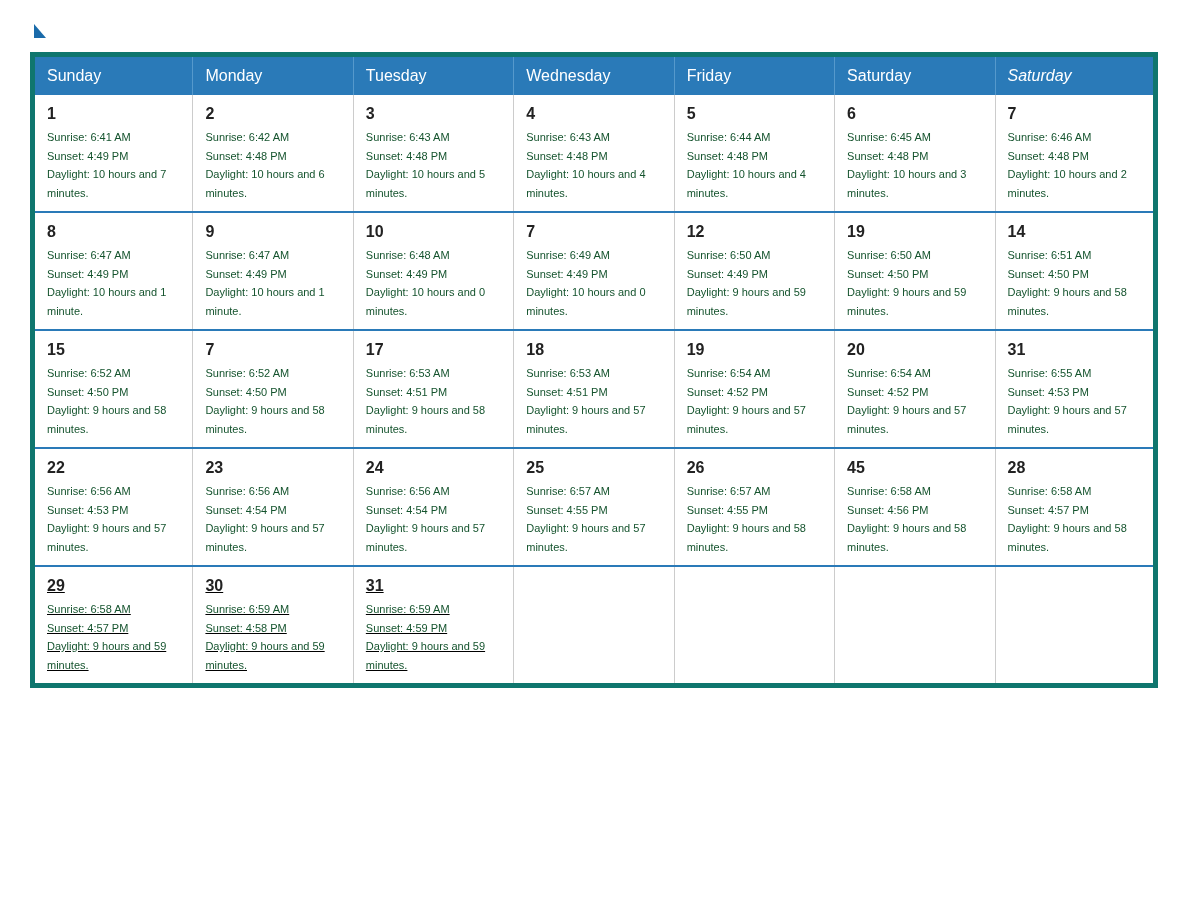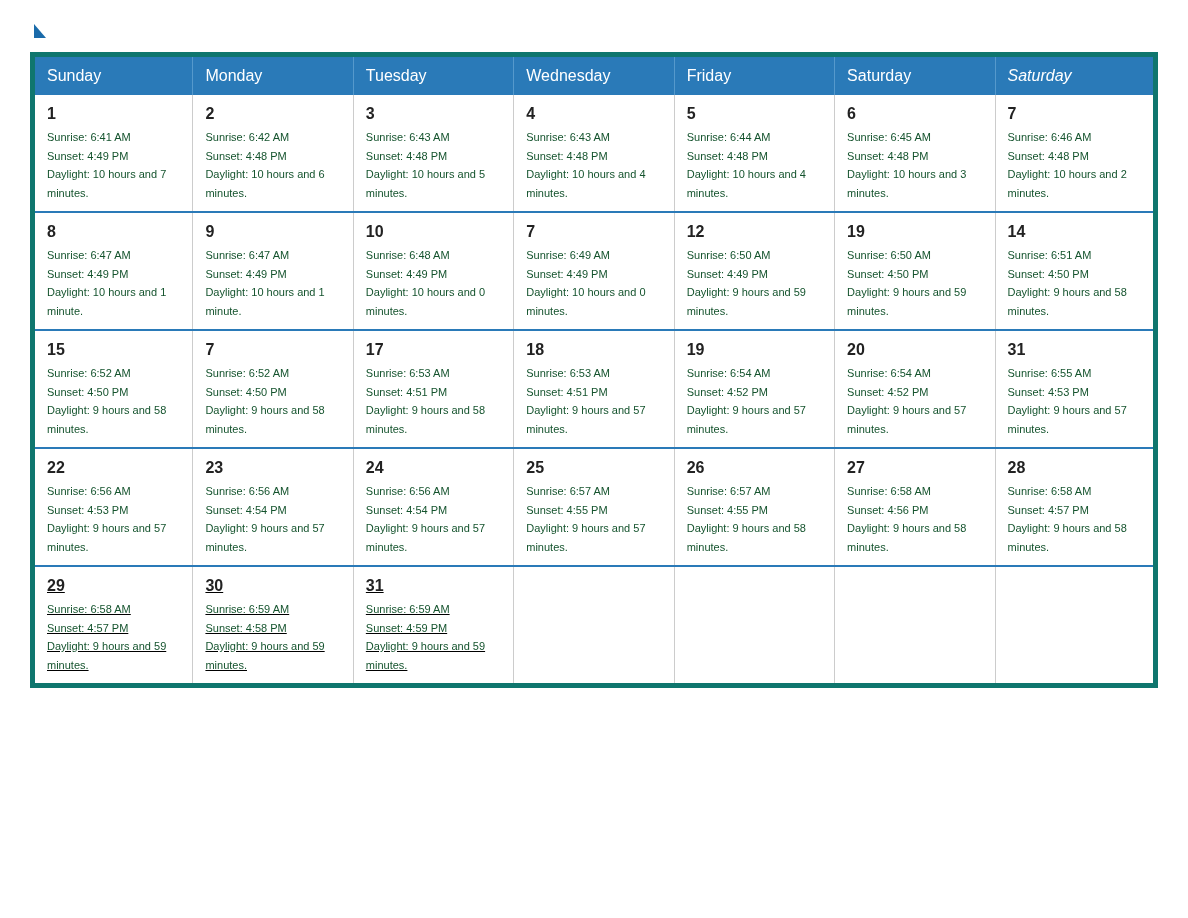--- a/index.html
+++ b/index.html
@@ -246,21 +246,21 @@
         </td>
         <td>
           <span class="day-number">25</span>
           <span class="day-info">Sunrise: 6:57 AM<br>Sunset: 4:55 PM<br>Daylight: 9 hours and 57 minutes.</span>
         </td>
         <td>
           <span class="day-number">26</span>
           <span class="day-info">Sunrise: 6:57 AM<br>Sunset: 4:55 PM<br>Daylight: 9 hours and 58 minutes.</span>
         </td>
         <td>
-          <span class="day-number">27</span>
+          <span class="day-number">45</span>
           <span class="day-info">Sunrise: 6:58 AM<br>Sunset: 4:56 PM<br>Daylight: 9 hours and 58 minutes.</span>
         </td>
         <td>
           <span class="day-number">28</span>
           <span class="day-info">Sunrise: 6:58 AM<br>Sunset: 4:57 PM<br>Daylight: 9 hours and 58 minutes.</span>
         </td>
       </tr>
       <tr>
         <td>
           <span class="day-number">29</span>

